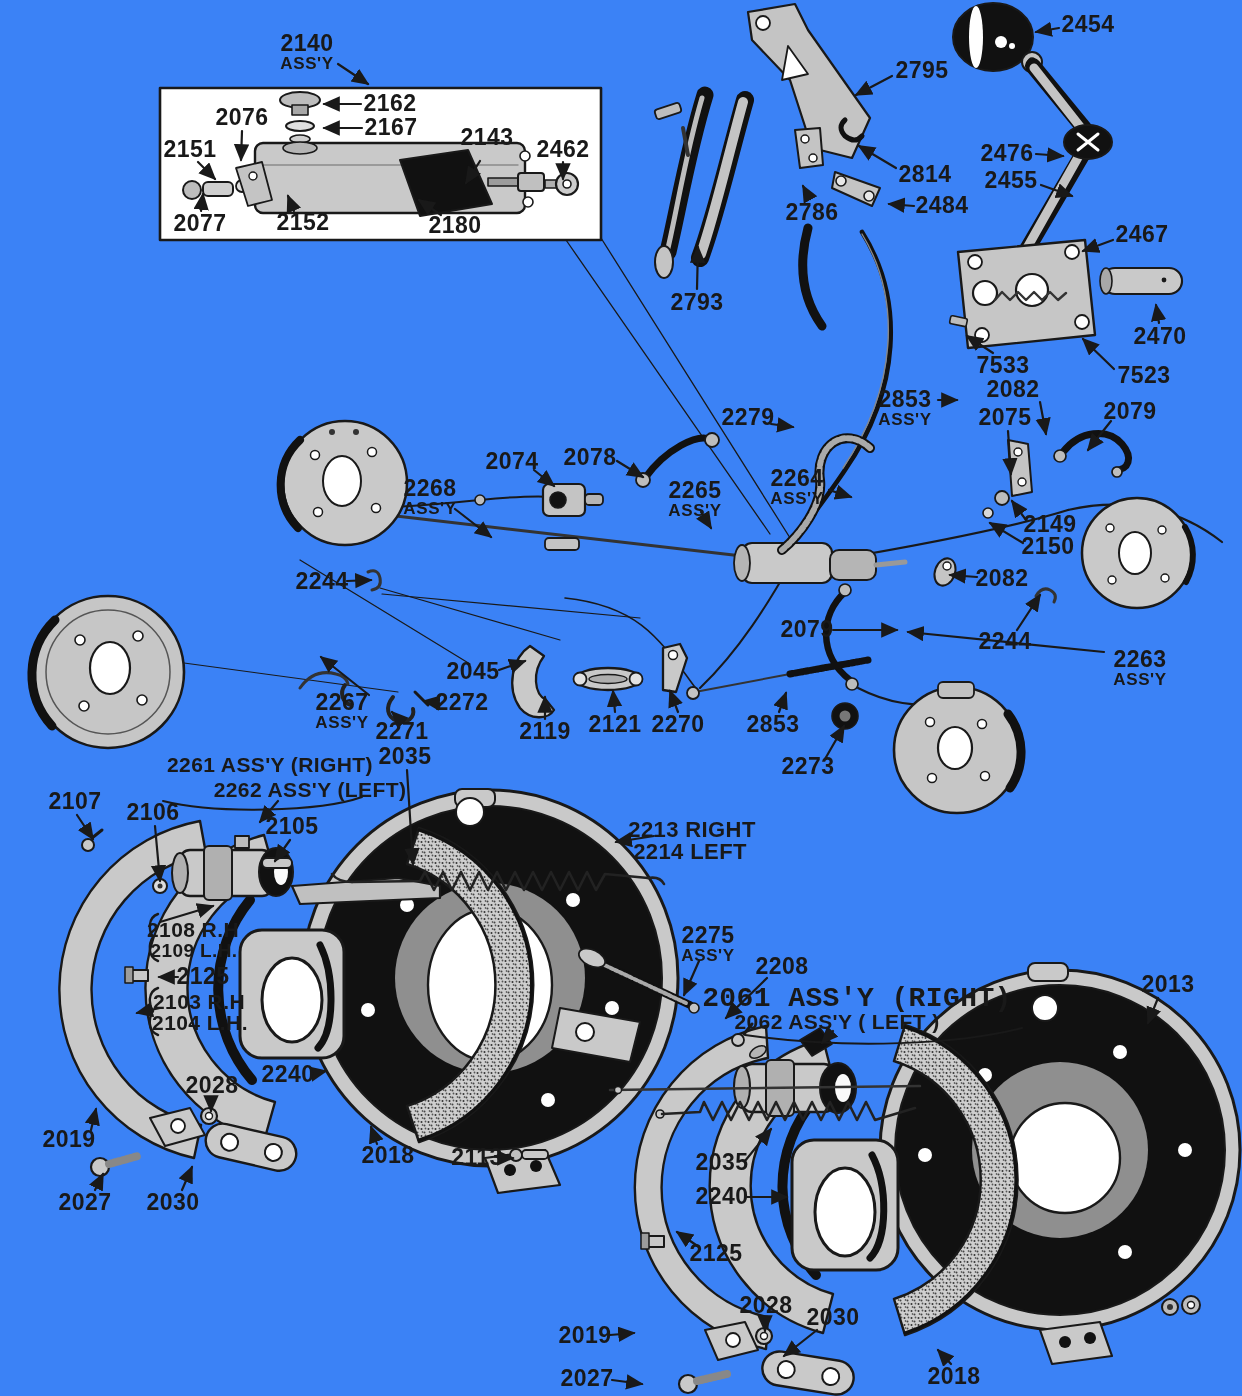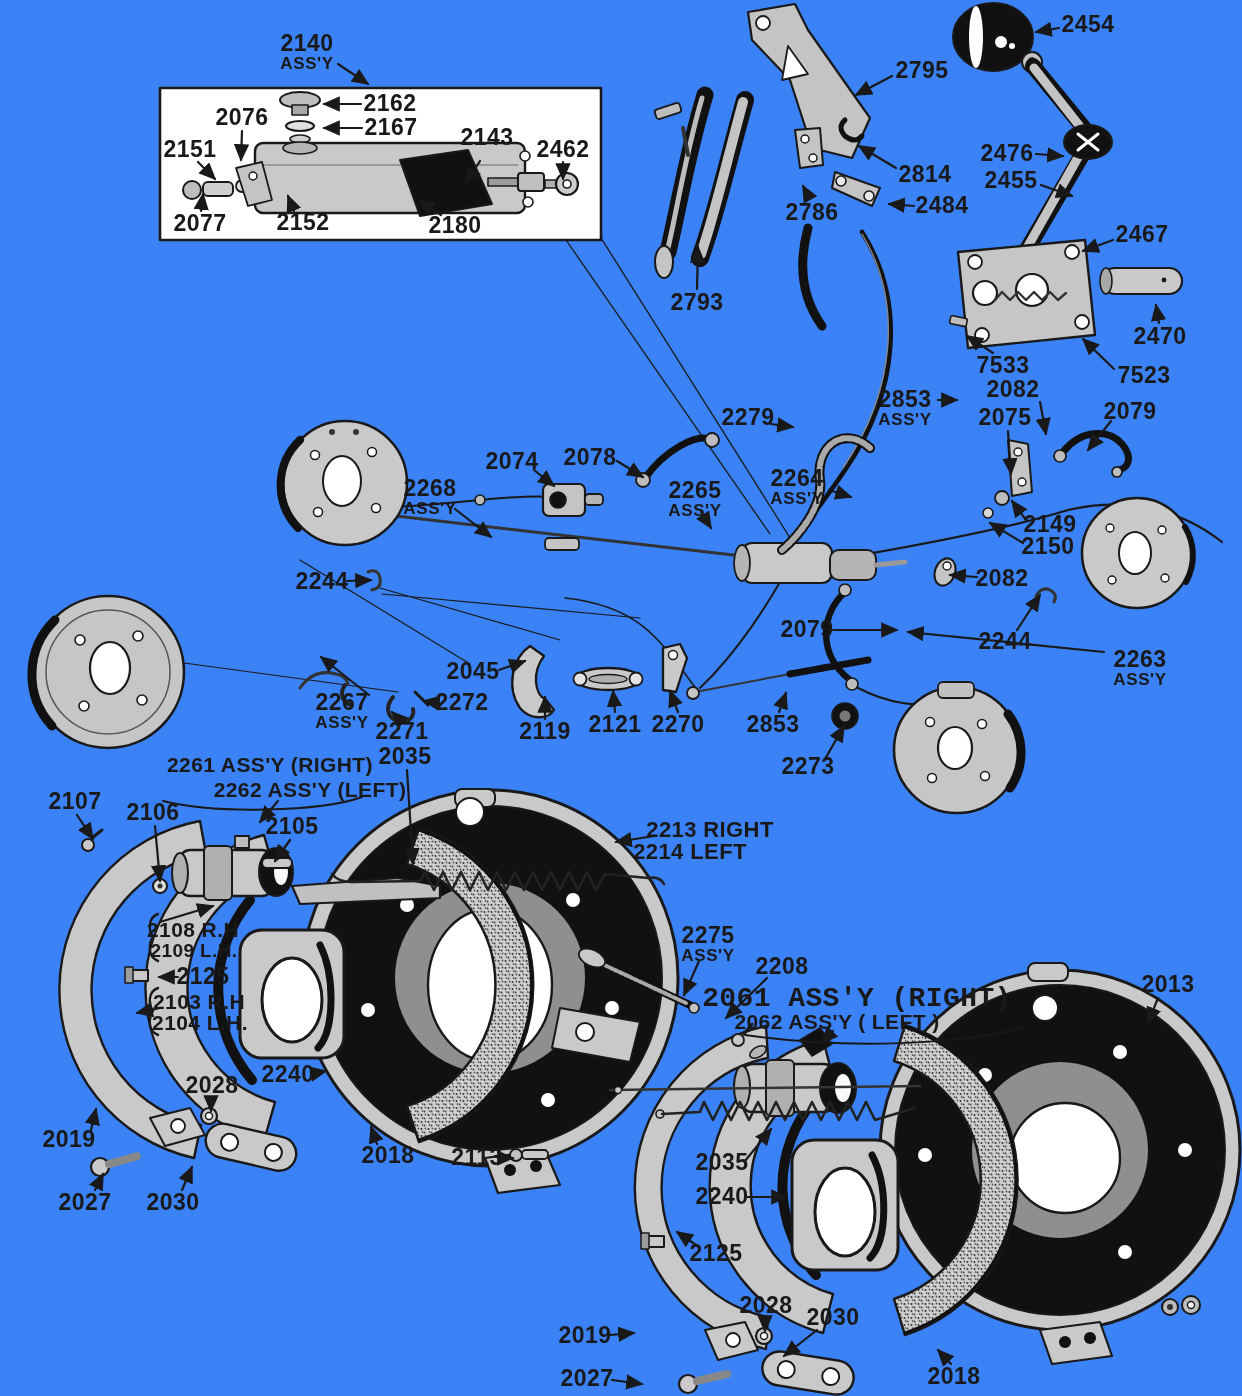--- a/index.html
+++ b/index.html
@@ -621,21 +621,21 @@
       </div>
       <div class="lbl" style="left: 75px; top: 802px;">
         <div>2107</div>
       </div>
       <div class="lbl" style="left: 153px; top: 813px;">
         <div>2106</div>
       </div>
       <div class="lbl" style="left: 292px; top: 827px;">
         <div>2105</div>
       </div>
-      <div class="lbl" style="left: 692px; top: 830px; font-size: 22px; margin-left: 18px;">
+      <div class="lbl" style="left: 692px; top: 830px; font-size: 22px;">
         <div>2213  RIGHT</div>
       </div>
       <div class="lbl" style="left: 690px; top: 852px; font-size: 22px;">
         <div>2214   LEFT</div>
       </div>
       <div class="lbl" style="left: 193px; top: 930px; font-size: 21px;">
         <div>2108 R.H</div>
       </div>
       <div class="lbl" style="left: 194px; top: 951px; font-size: 19px;">
         <div>2109 L.H.</div>

